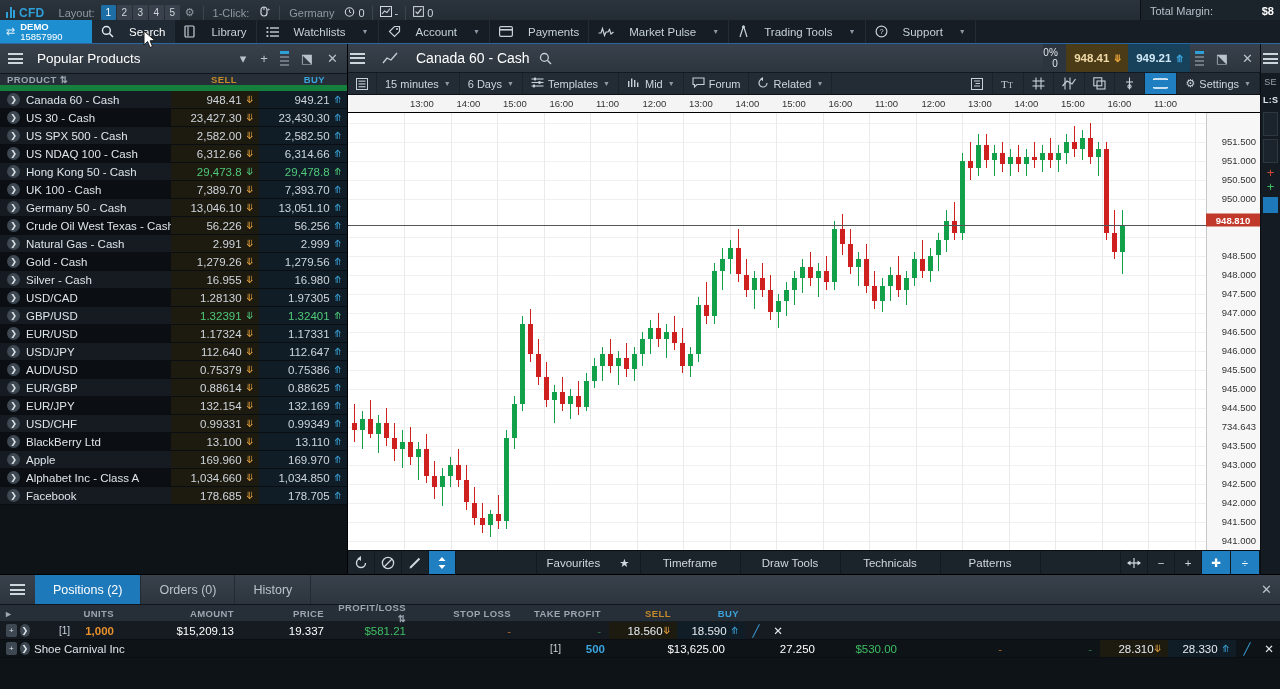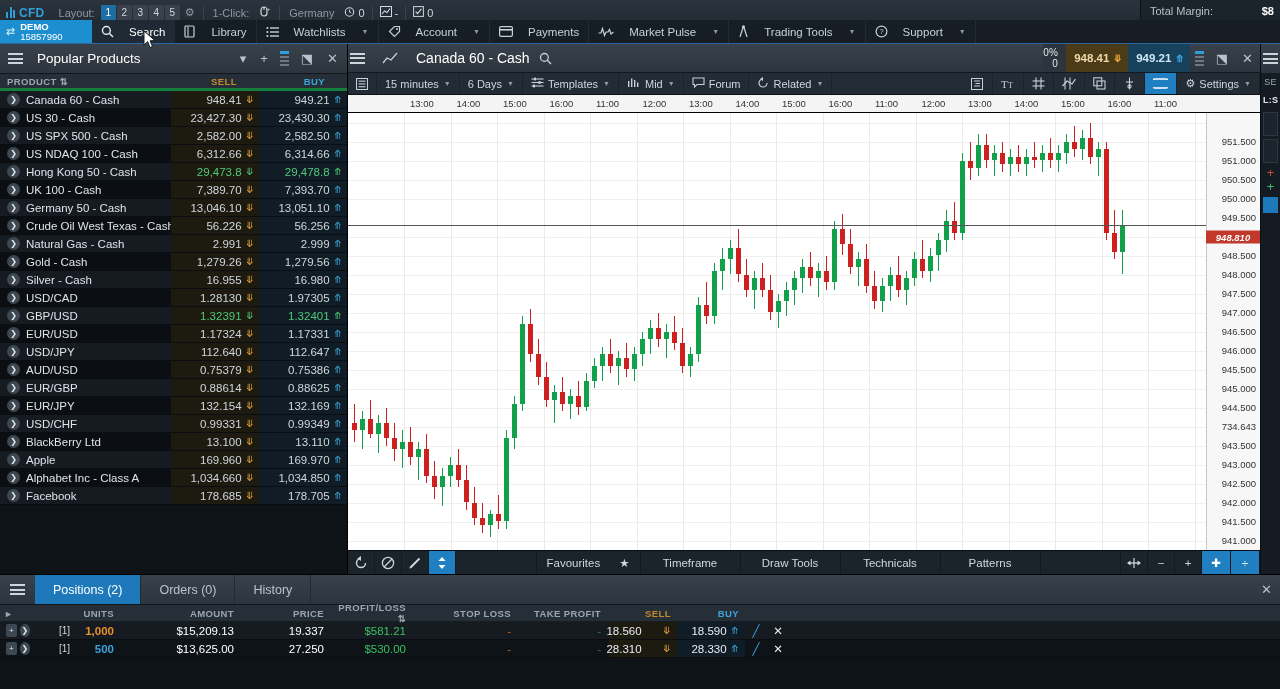--- a/index.html
+++ b/index.html
@@ -95,21 +95,21 @@
   .hamburger i { display: block; width: 15px; height: 2px; background: #cdd5dd; }
   .lp-title { flex: 1; color: #fff; font-size: 13.5px; padding-left: 6px; }
   .lp-btn { color: #b9c3cc; padding: 0 7px; font-size: 13px; }
   .lp-grip { display: inline-flex; flex-direction: column; gap: 2px; padding: 0 5px; }
   .lp-grip i { display: block; width: 9px; height: 2px; background: #6d7883; }
   .lp-grip i.hl { background: #2f9fd8; height: 3px; }
 
   .lp-colhead {
     height: 17px; background: #262e37; display: flex; align-items: center;
     font-size: 9.5px; font-weight: bold; letter-spacing: .4px;
-    border-bottom: 3px solid #15803d;
+    border-bottom: 6px solid #15803d;
   }
   .ch-prod { flex: 1; padding-left: 7px; color: #9ba6b1; }
   .ch-sell { width: 88px; text-align: right; padding-right: 22px; color: #c58b2a; }
   .ch-buy  { width: 88px; text-align: right; padding-right: 22px; color: #3ba4dd; }
 
   .prow {
     height: 18px; display: flex; align-items: center; font-size: 11.5px;
     border-bottom: 1px solid #0a0e12;
   }
   .prow:nth-child(odd) { background: #151b21; }
@@ -255,21 +255,21 @@
   .c-lot { width: 40px; text-align: right; color: #cfd6dd; font-size: 10px; }
   .c-units { width: 52px; text-align: right; padding-right: 8px; }
   .c-units.orange { color: #e8912b; font-weight: bold; }
   .c-units.blue { color: #3ba4dd; font-weight: bold; }
   .c-amount { width: 120px; text-align: right; padding-right: 8px; color: #fff; }
   .c-price { width: 90px; text-align: right; padding-right: 8px; color: #fff; }
   .c-pl { width: 82px; text-align: right; padding-right: 8px; color: #3fbf63; }
   .c-sl { width: 105px; text-align: right; padding-right: 8px; color: #b06a2a; }
   .c-tp { width: 90px; text-align: right; padding-right: 8px; color: #2f7a47; }
   .c-sell { width: 68px; text-align: right; padding-right: 6px; background: #1d1a10; color: #e6ecf2;
-            height: 100%; display: flex; align-items: center; justify-content: flex-end; gap: 21px; }
+            height: 100%; display: flex; align-items: center; justify-content: flex-end; gap: 0; }
   .c-buy  { width: 68px; text-align: right; padding-right: 6px; background: #101d26; color: #e6ecf2;
             height: 100%; display: flex; align-items: center; justify-content: flex-end; gap: 4px; }
   .c-edit { width: 22px; text-align: center; color: #3ba4dd; }
   .c-del { width: 22px; text-align: center; color: #e8eef4; }
   .hh-units { width: 52px; text-align: right; padding-right: 8px; }
   .hh-amount { width: 120px; text-align: right; padding-right: 8px; }
   .hh-price { width: 90px; text-align: right; padding-right: 8px; }
   .hh-pl { width: 82px; text-align: right; padding-right: 8px; }
   .hh-sl { width: 105px; text-align: right; padding-right: 8px; }
   .hh-tp { width: 90px; text-align: right; padding-right: 8px; }
@@ -1407,21 +1407,21 @@
           <span class="ytick" style="top: 293.5px;">944.500</span>
           <span class="ytick" style="top: 312.5px;">734.643</span>
           <span class="ytick" style="top: 331.5px;">943.500</span>
           <span class="ytick" style="top: 350.5px;">943.000</span>
           <span class="ytick" style="top: 369.5px;">942.500</span>
           <span class="ytick" style="top: 388.5px;">942.000</span>
           <span class="ytick" style="top: 407.5px;">941.500</span>
           <span class="ytick" style="top: 426.5px;">941.000</span>
           <span class="ytick" style="top: 445.5px;">940.500</span>
         </div>
-      <div class="pricetag" id="pricetag" style="top: 142px; font-style: italic;">948.810</div>
+      <div class="pricetag" id="pricetag" style="top: 125px;">948.810</div>
     </div>
 
     <div class="ch-bottom">
       <span class="bt icon">
         <svg width="14" height="14" viewBox="0 0 14 14">
             <path d="M11.5 7 A4.5 4.5 0 1 1 7 2.5" fill="none" stroke="#cfd7df" stroke-width="1.4"></path>
             <polygon points="7,0 7,5 3.4,2.5" fill="#cfd7df"></polygon>
           </svg>
       </span>
       <span class="bt icon">
@@ -1539,20 +1539,21 @@
             <span class="arrow-u">⤊</span>
           </span>
           <span class="c-edit">╱</span>
           <span class="c-del">✕</span>
         </div>
         <div class="bp-row">
           <span class="c-id">
             <span class="mini-btn">+</span>
             <span class="mini-btn rnd">❯</span>
           </span>
+          <span class="c-name">Shoe Carnival Inc</span>
           <span class="c-lot">[1]</span>
           <span class="c-units blue">500</span>
           <span class="c-amount">$13,625.00</span>
           <span class="c-price">27.250</span>
           <span class="c-pl">$530.00</span>
           <span class="c-sl">-</span>
           <span class="c-tp">-</span>
           <span class="c-sell">
             <span>28.310</span>
             <span class="arrow-d">⤋</span>

